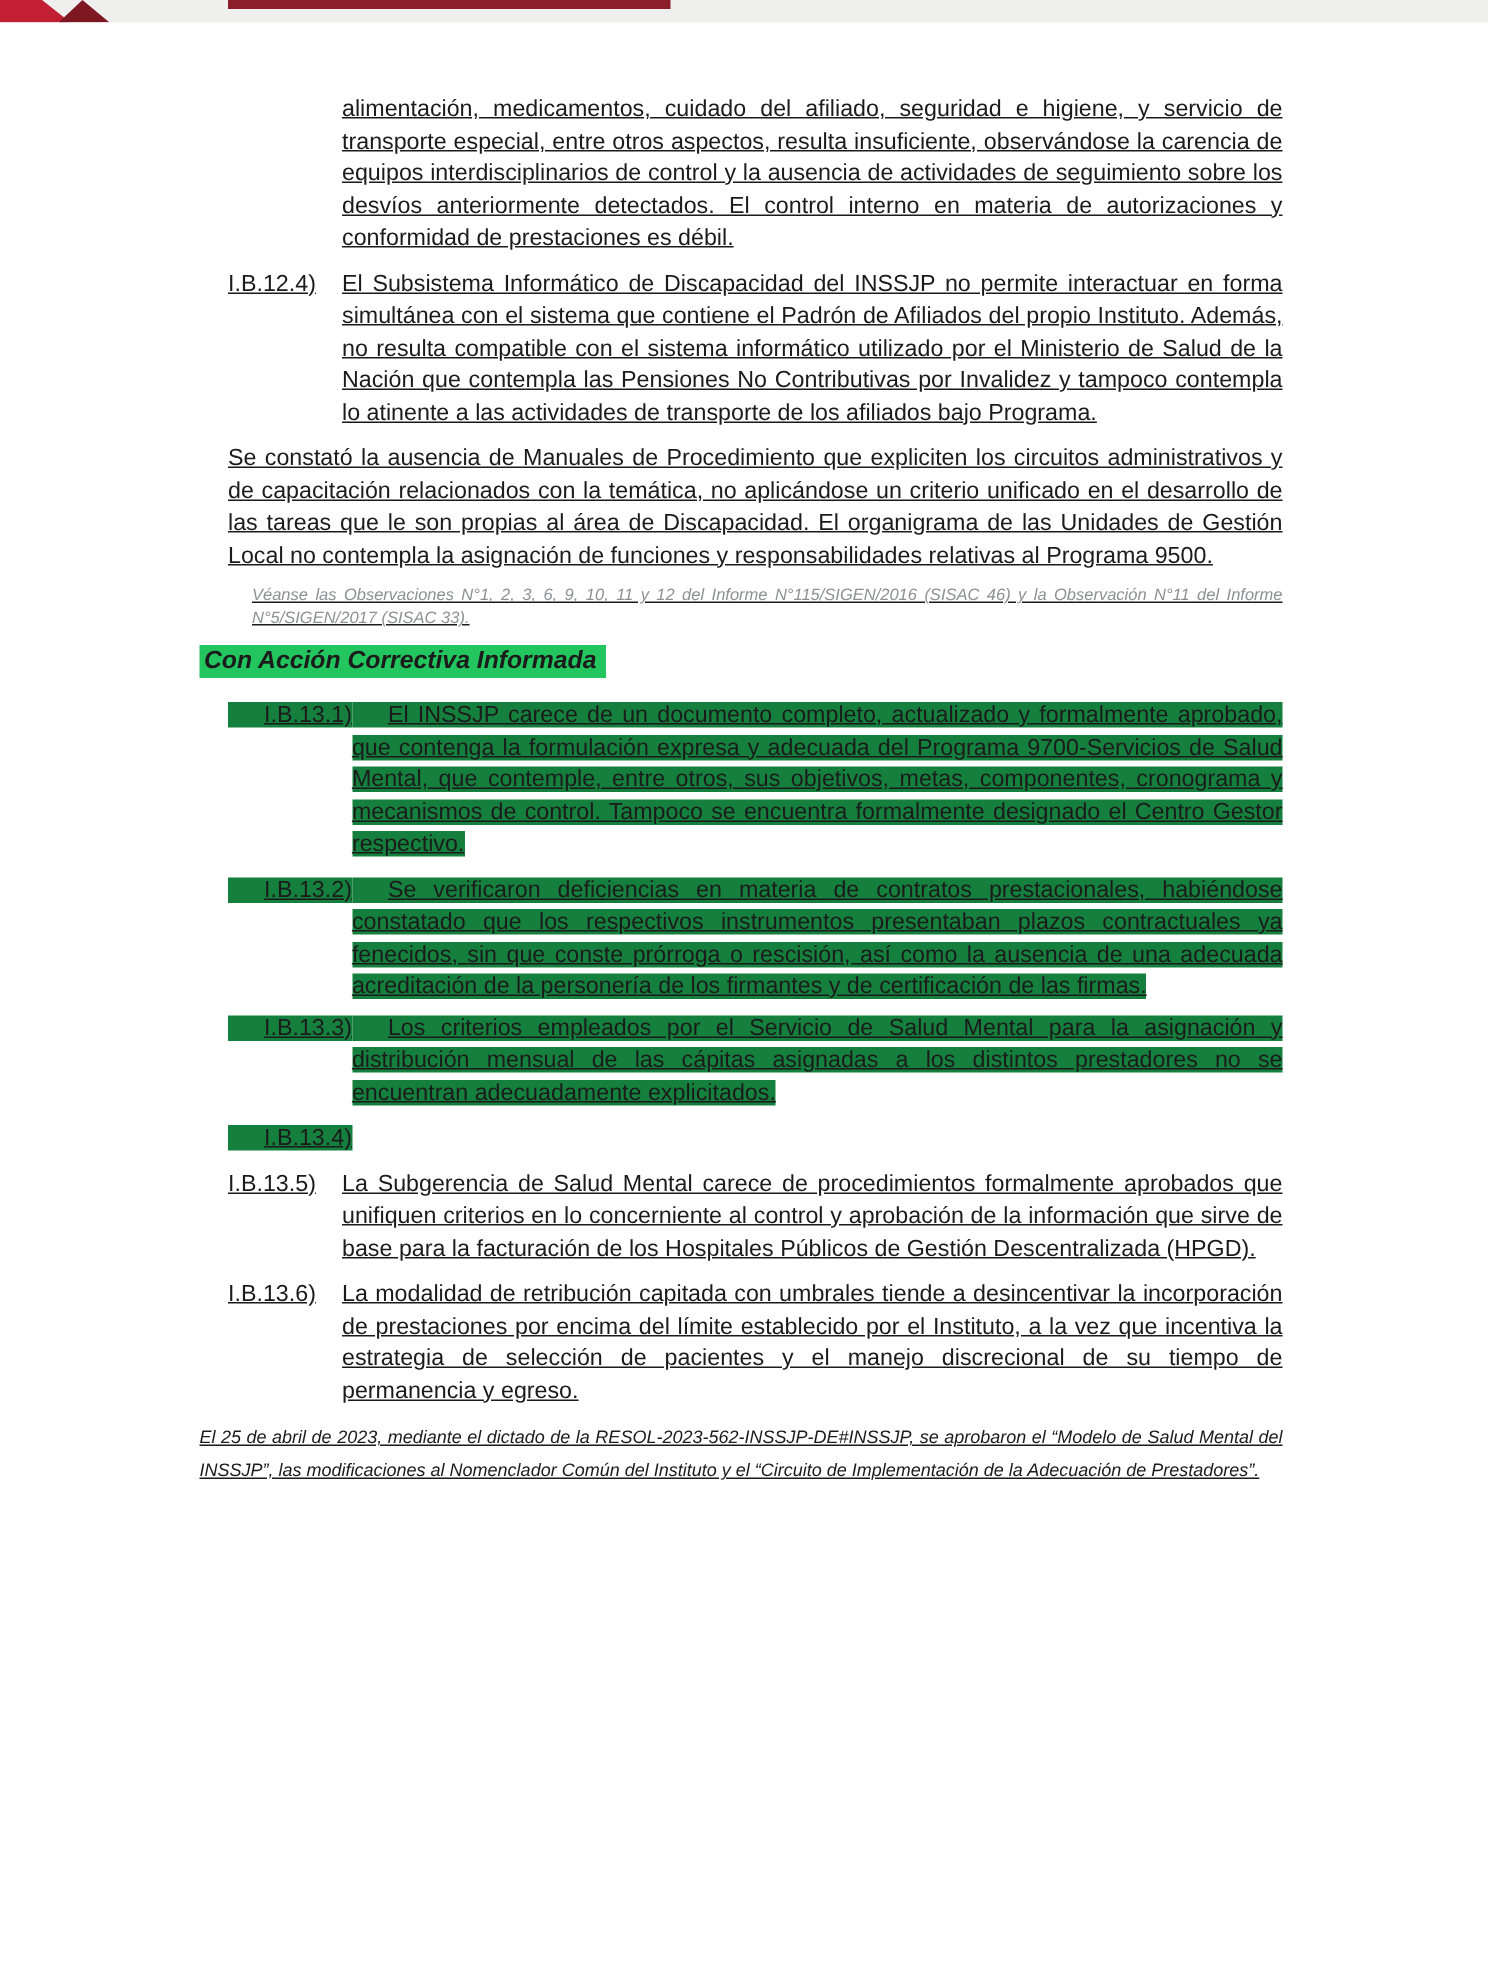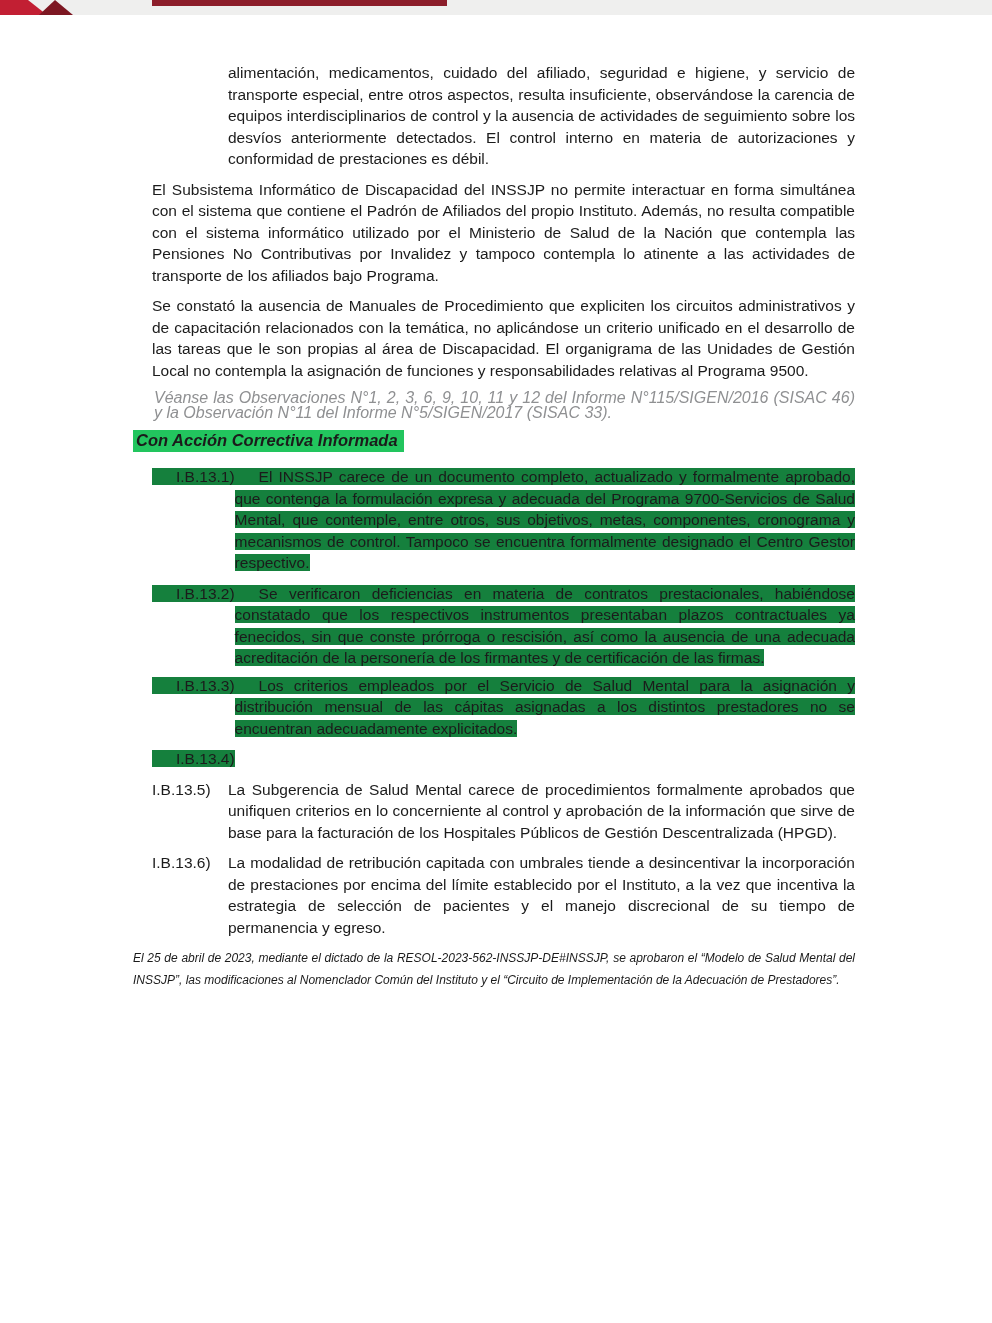--- a/index.html
+++ b/index.html
@@ -4,20 +4,21 @@
 <style>
   html, body { margin: 0; padding: 0; background: #ffffff; }
   .page {
     position: relative;
     width: 992px;
     height: 1002px;
     background: #ffffff;
     overflow: hidden;
     font-family: "Liberation Sans", sans-serif;
     color: #1b1b1b;
+    text-decoration: underline;
   }
 
   
   .topbar {
     position: absolute; left: 0; top: 0; right: 0; height: 15px;
     background: #efefee;
   }
   .logo-red {
     position: absolute; left: 0; top: 0; width: 48px; height: 15px;
     background: #c21f33;
@@ -48,22 +49,22 @@
   .obs-label { flex: 0 0 76px; font-size: 15.5px; line-height: 21.5px; white-space: nowrap; }
   .obs-text { flex: 1 1 auto; }
   .obs-tight { margin-bottom: 6px; }
 
   .hl .obs-label .hl-span, .hl .obs-text .hl-span, .hl-bg {
     background: #15803d;
     padding-left: 24px;
   }
 
   .note {
-    margin: 5px 0 0 2px;
-    font-size: 16px;
+    margin: 5px 0 0 16px;
+    font-size: 11px;
     line-height: 15px;
     font-style: italic;
     color: #8f9092;
     text-align: justify;
   }
 
   
   .section-head { margin: 30px 0 0 -19px; }
   .title-hl {
     display: inline-block;
@@ -125,20 +126,21 @@
     <div class="topbar-line"></div>
     <div class="logo-red"></div>
     <div class="logo-dark"></div>
   </div>
 
   <div class="content">
 
     <p class="para p-intro">alimentación, medicamentos, cuidado del afiliado, seguridad e higiene, y servicio de transporte especial, entre otros aspectos, resulta insuficiente, observándose la carencia de equipos interdisciplinarios de control y la ausencia de actividades de seguimiento sobre los desvíos anteriormente detectados. El control interno en materia de autorizaciones y conformidad de prestaciones es débil.</p>
 
     <div class="obs">
+      <span class="obs-label">I.B.12.4)</span>
       <p class="obs-text">El Subsistema Informático de Discapacidad del INSSJP no permite interactuar en forma simultánea con el sistema que contiene el Padrón de Afiliados del propio Instituto. Además, no resulta compatible con el sistema informático utilizado por el Ministerio de Salud de la Nación que contempla las Pensiones No Contributivas por Invalidez y tampoco contempla lo atinente a las actividades de transporte de los afiliados bajo Programa.</p>
     </div>
 
     <div class="obs">
       <p class="obs-text">Se constató la ausencia de Manuales de Procedimiento que expliciten los circuitos administrativos y de capacitación relacionados con la temática, no aplicándose un criterio unificado en el desarrollo de las tareas que le son propias al área de Discapacidad. El organigrama de las Unidades de Gestión Local no contempla la asignación de funciones y responsabilidades relativas al Programa 9500.</p>
     </div>
 
     <p class="note">Véanse las Observaciones N°1, 2, 3, 6, 9, 10, 11 y 12 del Informe N°115/SIGEN/2016 (SISAC 46) y la Observación N°11 del Informe N°5/SIGEN/2017 (SISAC 33).</p>
 
 

